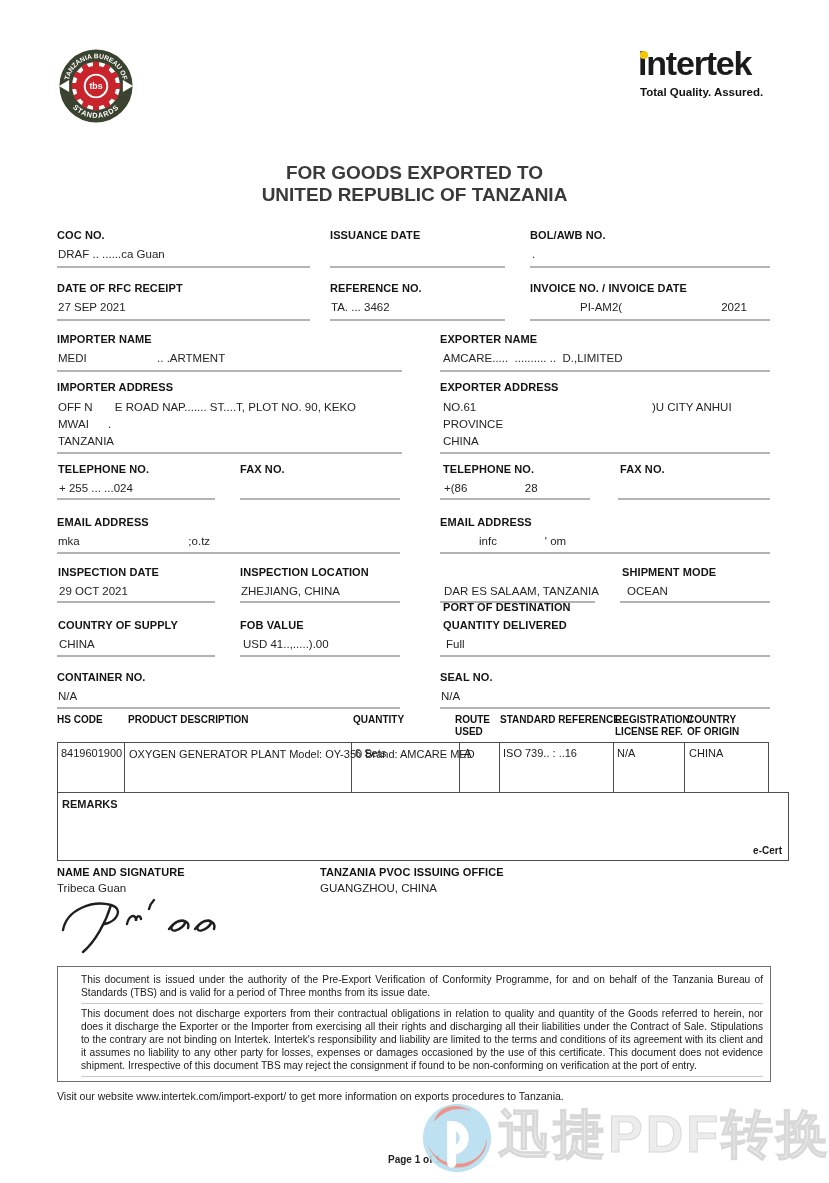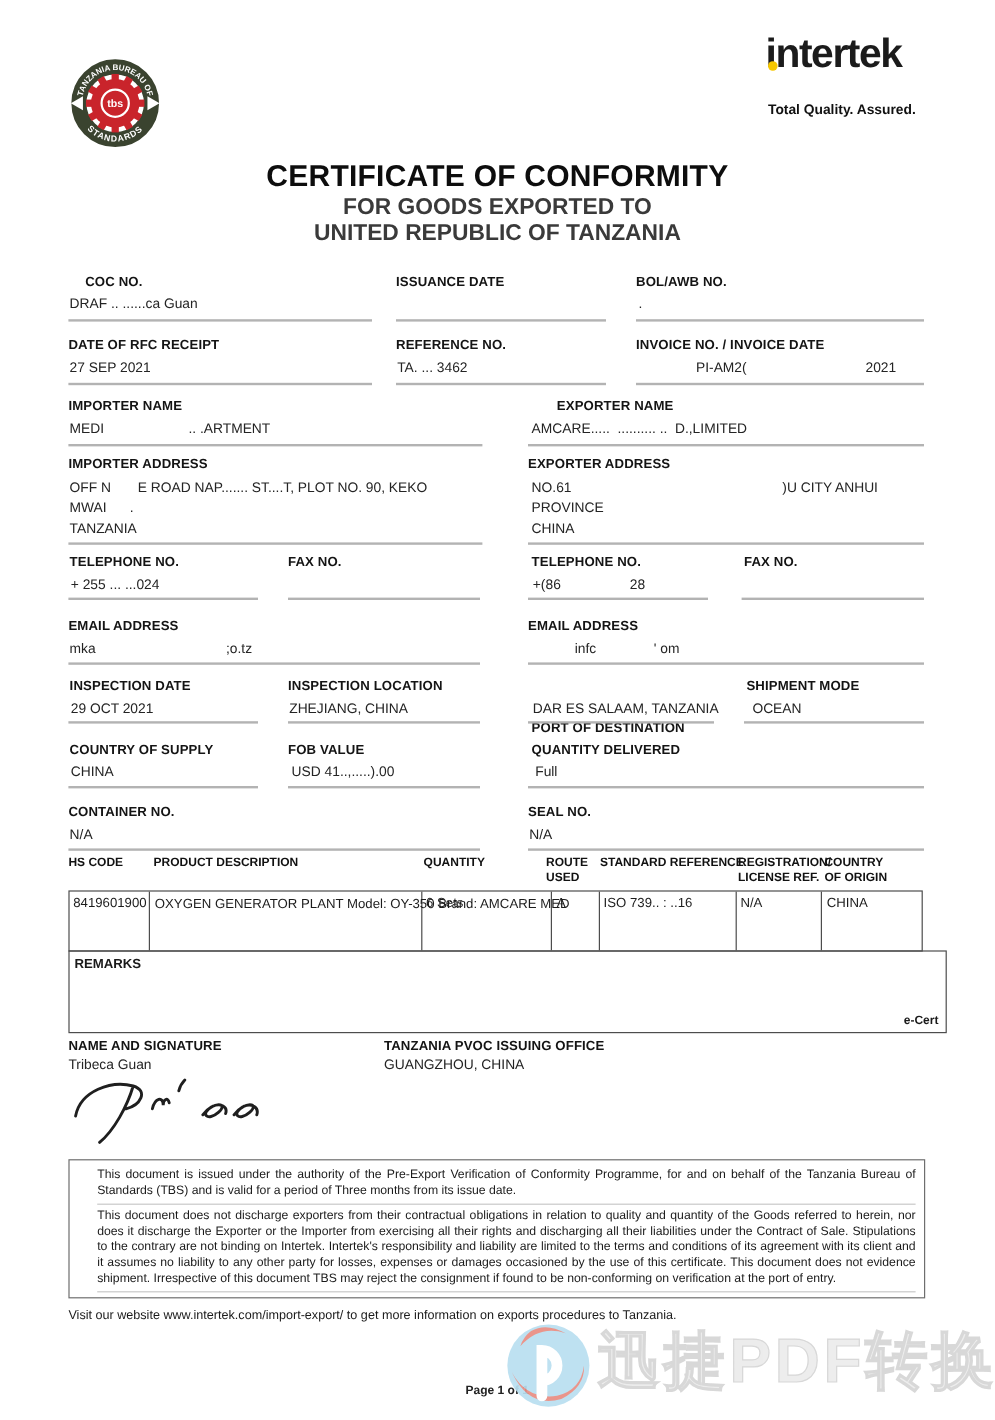--- a/index.html
+++ b/index.html
@@ -16,21 +16,21 @@
   .th{position:absolute;font-size:10px;font-weight:bold;color:#111;line-height:12px;}
   .title1{position:absolute;left:0;width:100%;text-align:center;font-size:25px;font-weight:bold;color:#0d0d0d;letter-spacing:.2px;}
   .title2{position:absolute;left:0;width:100%;text-align:center;font-size:19px;font-weight:bold;color:#3a3a3a;}
   .disc{position:absolute;left:57px;top:966px;width:714px;border:1px solid #6e6e6e;box-sizing:border-box;padding:3px 7px 4px 23px;}
   .disc p{margin:0;padding:3px 0 4px 0;font-size:10.2px;line-height:13px;color:#1a1a1a;text-align:justify;}
   .disc .sep{height:1px;background:#c9c9c9;}
   .visit{position:absolute;left:57px;top:1090px;font-size:10.5px;color:#1a1a1a;}
   .pageno{position:absolute;left:388px;top:1154px;font-size:10px;font-weight:bold;color:#222;}
   .wm-text{position:absolute;left:498px;top:1100px;font-size:52px;font-weight:bold;
            color:#ececec;-webkit-text-stroke:1px #d6d6d6;letter-spacing:3px;opacity:.95;white-space:nowrap;}
-  .intertek-word{position:absolute;left:638px;top:28px;font-size:34px;font-weight:bold;color:#1b1b1b;letter-spacing:-1.2px;line-height:34px;}
+  .intertek-word{position:absolute;left:638px;top:46px;font-size:34px;font-weight:bold;color:#1b1b1b;letter-spacing:-1.2px;line-height:34px;}
   .intertek-dot{position:absolute;left:640px;top:51px;width:8px;height:8px;border-radius:50%;background:#f6c700;}
   .intertek-tag{position:absolute;left:640px;top:86px;font-size:11.5px;font-weight:bold;color:#111;}
   svg text{font-family:"Liberation Sans",sans-serif;}
 </style>
 </head>
 <body>
 
 <div class="page">
 
   <svg style="position:absolute;left:54px;top:44px;" width="84" height="84" viewBox="0 0 100 100">
@@ -63,25 +63,24 @@
       <circle r="24" fill="#c9242b"></circle>
       <circle r="13.5" fill="none" stroke="#ffffff" stroke-width="2.2"></circle>
       <text y="3.8" text-anchor="middle" font-size="10.5" font-weight="bold" fill="#ffffff">tbs</text>
     </g>
   </svg>
 
   <div class="intertek-word">intertek</div>
   <div class="intertek-dot"></div>
   <div class="intertek-tag">Total Quality. Assured.</div>
 
-  <div class="title1" style="top:133px;">CERTIFICATE OF CONFORMITY</div>
   <div class="title2" style="top:162px;">FOR GOODS EXPORTED TO</div>
   <div class="title2" style="top:184px;">UNITED REPUBLIC OF TANZANIA</div>
 
-  <div class="lbl" style="left:57px;top:229px;margin-left:14px;">COC NO.</div>
+  <div class="lbl" style="left:57px;top:229px;">COC NO.</div>
   <div class="val" style="left:58px;top:248px;">DRAF&nbsp;..&nbsp;......ca Guan</div>
   <div class="uline" style="left:57px;top:266px;width:253px;"></div>
   <div class="lbl" style="left:330px;top:229px;">ISSUANCE DATE</div>
   <div class="val" style="left:331px;top:248px;"></div>
   <div class="uline" style="left:330px;top:266px;width:175px;"></div>
   <div class="lbl" style="left:530px;top:229px;">BOL/AWB NO.</div>
   <div class="val" style="left:532px;top:248px;">.</div>
   <div class="uline" style="left:530px;top:266px;width:240px;"></div>
 
   <div class="lbl" style="left:57px;top:282px;">DATE OF RFC RECEIPT</div>
@@ -90,21 +89,21 @@
   <div class="lbl" style="left:330px;top:282px;">REFERENCE NO.</div>
   <div class="val" style="left:331px;top:301px;">TA.&nbsp;...&nbsp;3462</div>
   <div class="uline" style="left:330px;top:319px;width:175px;"></div>
   <div class="lbl" style="left:530px;top:282px;">INVOICE NO. / INVOICE DATE</div>
   <div class="val" style="left:532px;top:301px;padding-left:48px;">PI-AM2(&nbsp;&nbsp;&nbsp;&nbsp;&nbsp;&nbsp;&nbsp;&nbsp;&nbsp;&nbsp;&nbsp;&nbsp;&nbsp;&nbsp;&nbsp;&nbsp;&nbsp;&nbsp;&nbsp;&nbsp;&nbsp;&nbsp;&nbsp;&nbsp;&nbsp;&nbsp;&nbsp;&nbsp;&nbsp;&nbsp;&nbsp;2021</div>
   <div class="uline" style="left:530px;top:319px;width:240px;"></div>
 
   <div class="lbl" style="left:57px;top:333px;">IMPORTER NAME</div>
   <div class="val" style="left:58px;top:352px;">MEDI&nbsp;&nbsp;&nbsp;&nbsp;&nbsp;&nbsp;&nbsp;&nbsp;&nbsp;&nbsp;&nbsp;&nbsp;&nbsp;&nbsp;&nbsp;&nbsp;&nbsp;&nbsp;&nbsp;&nbsp;&nbsp;&nbsp;..&nbsp;.ARTMENT</div>
   <div class="uline" style="left:57px;top:370px;width:345px;"></div>
-  <div class="lbl" style="left:440px;top:333px;margin-left:24px;">EXPORTER NAME</div>
+  <div class="lbl" style="left:440px;top:333px;">EXPORTER NAME</div>
   <div class="val" style="left:443px;top:352px;">AMCARE.....&nbsp;&nbsp;..........&nbsp;..&nbsp;&nbsp;D.,LIMITED</div>
   <div class="uline" style="left:440px;top:370px;width:330px;"></div>
 
   <div class="lbl" style="left:57px;top:381px;">IMPORTER ADDRESS</div>
   <div class="val ml" style="left:58px;top:399px;">OFF N&nbsp;&nbsp;&nbsp;&nbsp;&nbsp;&nbsp;&nbsp;E ROAD NAP.......&nbsp;ST....T, PLOT NO. 90, KEKO
 MWAI&nbsp;&nbsp;&nbsp;&nbsp;&nbsp;&nbsp;.
 TANZANIA</div>
   <div class="uline" style="left:57px;top:452px;width:345px;"></div>
   <div class="lbl" style="left:440px;top:381px;">EXPORTER ADDRESS</div>
   <div class="val ml" style="left:443px;top:399px;">NO.61&nbsp;&nbsp;&nbsp;&nbsp;&nbsp;&nbsp;&nbsp;&nbsp;&nbsp;&nbsp;&nbsp;&nbsp;&nbsp;&nbsp;&nbsp;&nbsp;&nbsp;&nbsp;&nbsp;&nbsp;&nbsp;&nbsp;&nbsp;&nbsp;&nbsp;&nbsp;&nbsp;&nbsp;&nbsp;&nbsp;&nbsp;&nbsp;&nbsp;&nbsp;&nbsp;&nbsp;&nbsp;&nbsp;&nbsp;&nbsp;&nbsp;&nbsp;&nbsp;&nbsp;&nbsp;&nbsp;&nbsp;&nbsp;&nbsp;&nbsp;&nbsp;&nbsp;&nbsp;&nbsp;&nbsp;)U CITY ANHUI

